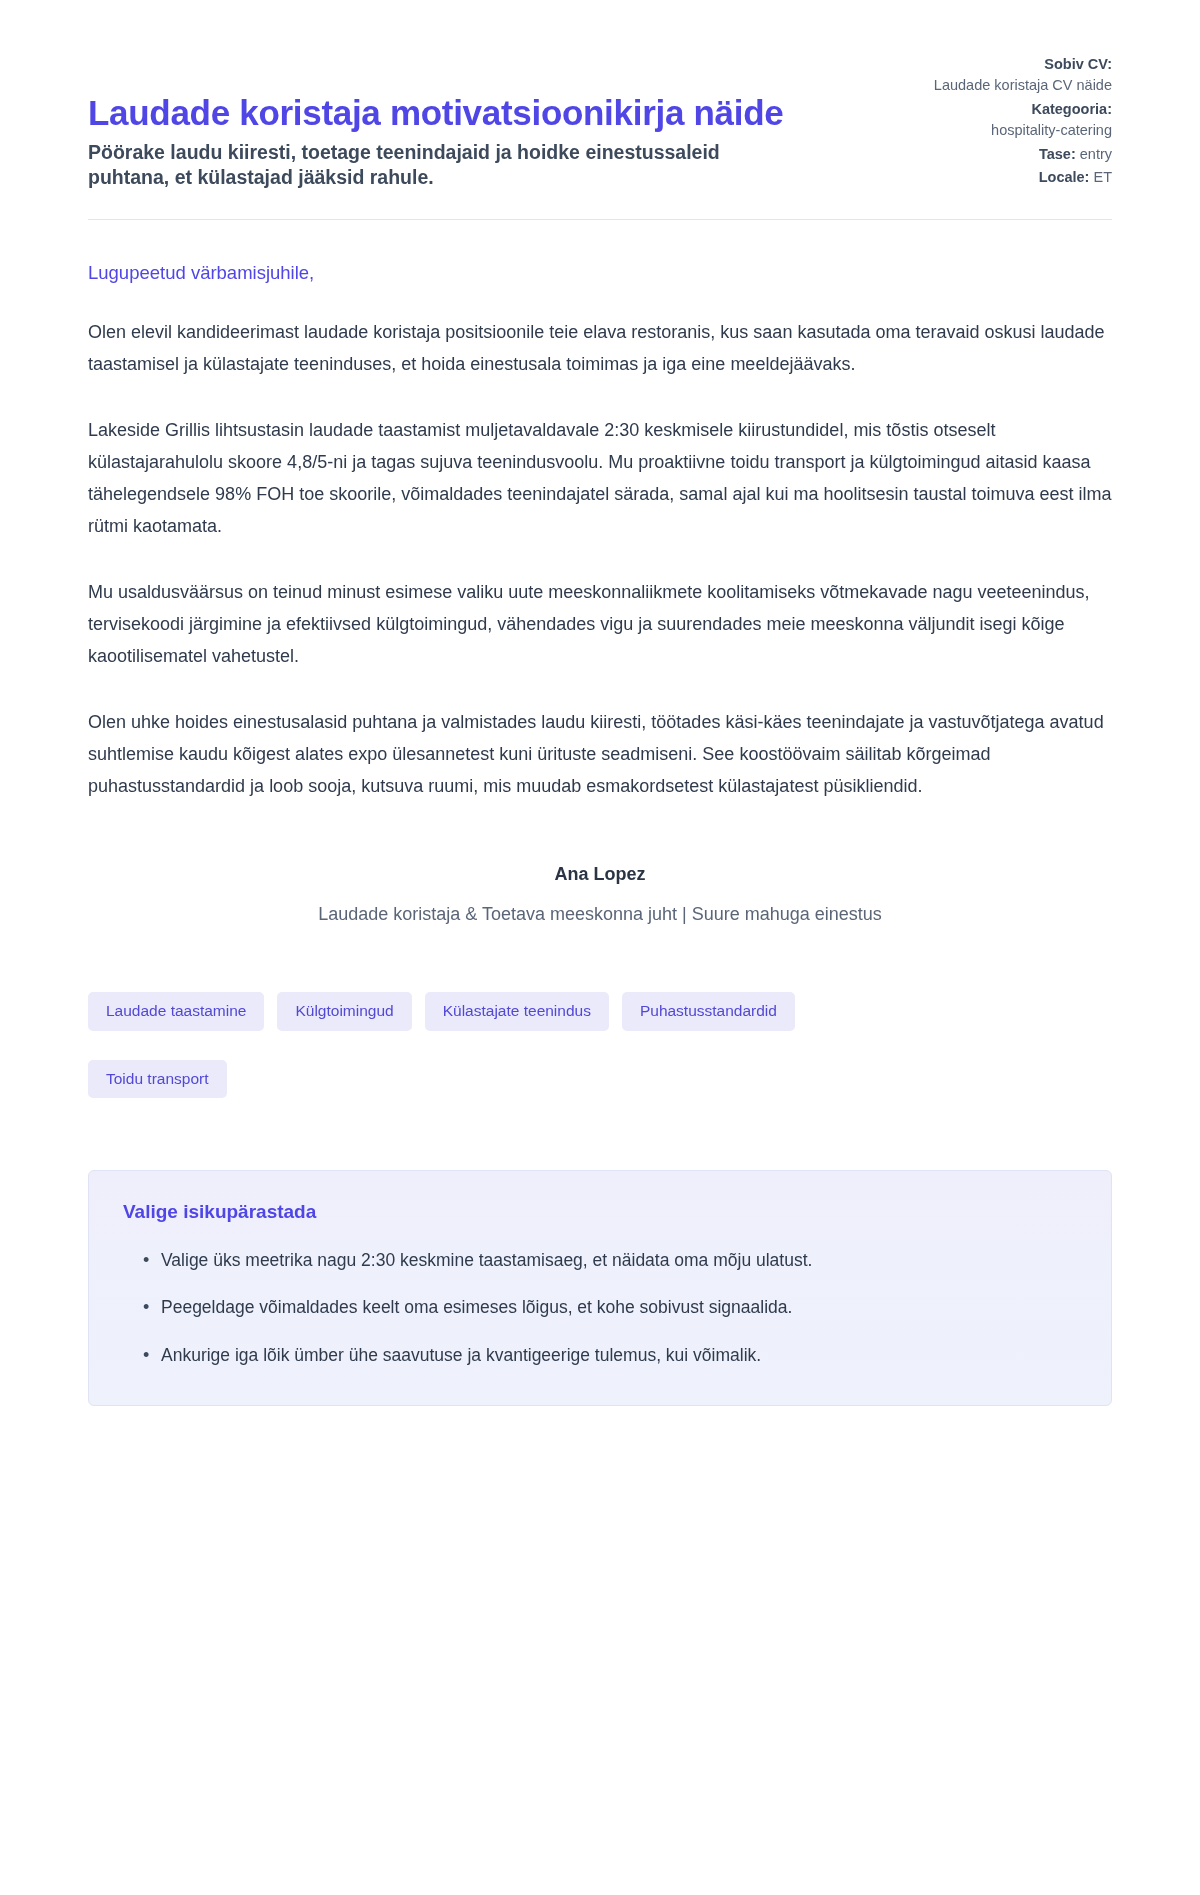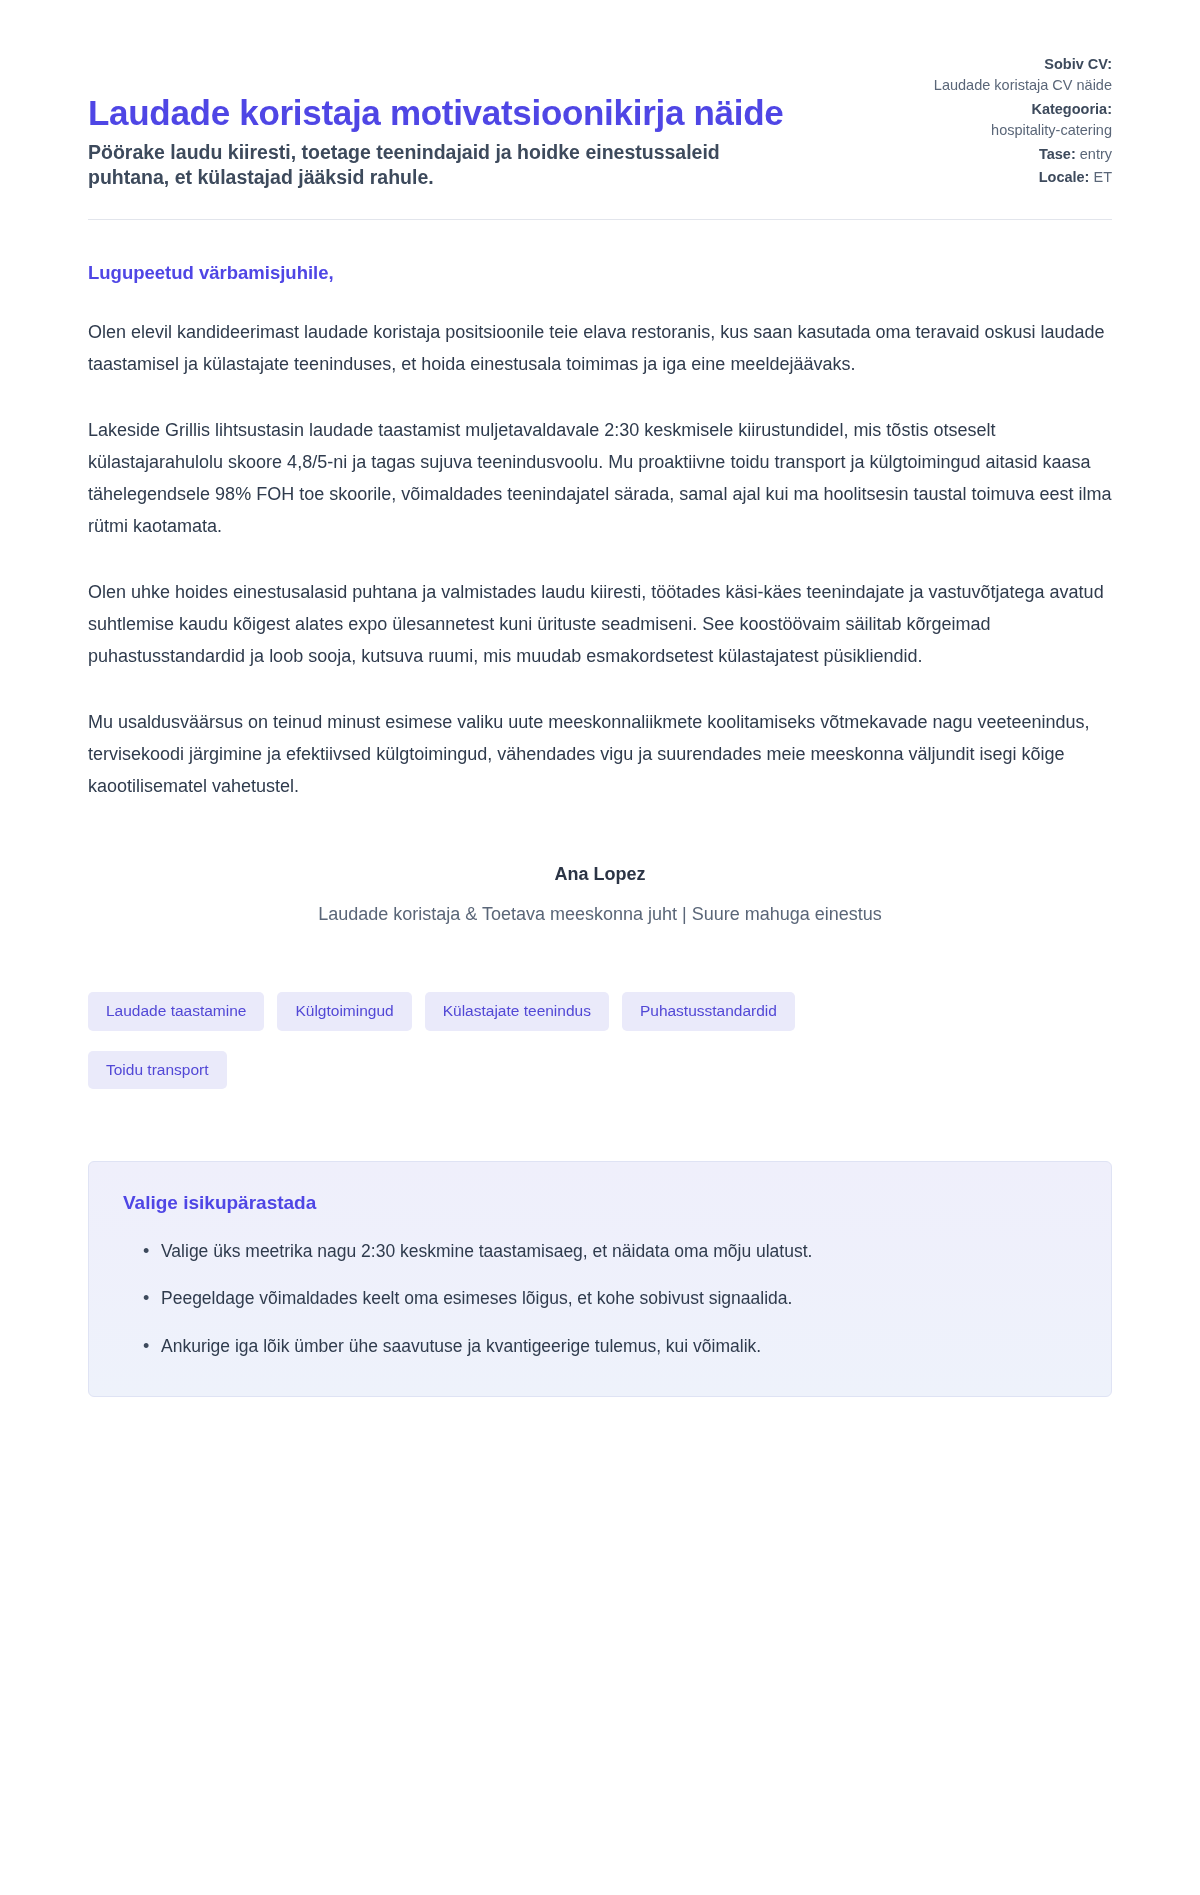--- a/index.html
+++ b/index.html
@@ -71,21 +71,21 @@
     border-top: 1px solid #e2e5ec;
     height: 0;
   }
 
   
   .letter { padding-top: 42px; }
 
   .salutation {
     margin: 0 0 32px 0;
     font-size: 18.5px;
-    font-weight: bold;
+    font-weight: normal;
     color: #4f46e5;
   }
 
   .letter p.body-para {
     margin: 0 0 34px 0;
     font-size: 18px;
     line-height: 1.78;
     color: #2f3b4d;
     max-width: 1030px;
   }
@@ -103,21 +103,21 @@
     font-size: 18px;
     color: #5a6678;
     line-height: 1.5;
   }
 
   
   .tags {
     margin-top: 64px;
     display: flex;
     flex-wrap: wrap;
-    gap: 20px 13px;
+    gap: 29px 13px;
     max-width: 830px;
   }
   .tag {
     background: #eaeafa;
     color: #5248d6;
     font-size: 15.5px;
     padding: 10px 18px;
     border-radius: 5px;
     white-space: nowrap;
     line-height: 1.2;
@@ -190,22 +190,22 @@
     </aside>
   </header>
 
   <hr class="header-rule">
 
   <section class="letter">
     <p class="salutation">Lugupeetud värbamisjuhile,</p>
 
     <p class="body-para">Olen elevil kandideerimast laudade koristaja positsioonile teie elava restoranis, kus saan kasutada oma teravaid oskusi laudade taastamisel ja külastajate teeninduses, et hoida einestusala toimimas ja iga eine meeldejäävaks.</p>
     <p class="body-para">Lakeside Grillis lihtsustasin laudade taastamist muljetavaldavale 2:30 keskmisele kiirustundidel, mis tõstis otseselt külastajarahulolu skoore 4,8/5-ni ja tagas sujuva teenindusvoolu. Mu proaktiivne toidu transport ja külgtoimingud aitasid kaasa tähelegendsele 98% FOH toe skoorile, võimaldades teenindajatel särada, samal ajal kui ma hoolitsesin taustal toimuva eest ilma rütmi kaotamata.</p>
+    <p class="body-para">Mu usaldusväärsus on teinud minust esimese valiku uute meeskonnaliikmete koolitamiseks võtmekavade nagu veeteenindus, tervisekoodi järgimine ja efektiivsed külgtoimingud, vähendades vigu ja suurendades meie meeskonna väljundit isegi kõige kaootilisematel vahetustel.</p>
     <p class="body-para">Olen uhke hoides einestusalasid puhtana ja valmistades laudu kiiresti, töötades käsi-käes teenindajate ja vastuvõtjatega avatud suhtlemise kaudu kõigest alates expo ülesannetest kuni ürituste seadmiseni. See koostöövaim säilitab kõrgeimad puhastusstandardid ja loob sooja, kutsuva ruumi, mis muudab esmakordsetest külastajatest püsikliendid.</p>
-    <p class="body-para">Mu usaldusväärsus on teinud minust esimese valiku uute meeskonnaliikmete koolitamiseks võtmekavade nagu veeteenindus, tervisekoodi järgimine ja efektiivsed külgtoimingud, vähendades vigu ja suurendades meie meeskonna väljundit isegi kõige kaootilisematel vahetustel.</p>
 
     <div class="signature">
       <p class="sig-name">Ana Lopez</p>
       <p class="sig-role">Laudade koristaja &amp; Toetava meeskonna juht | Suure mahuga einestus</p>
     </div>
   </section>
 
   <div class="tags">
     <span class="tag">Laudade taastamine</span>
     <span class="tag">Külgtoimingud</span>

